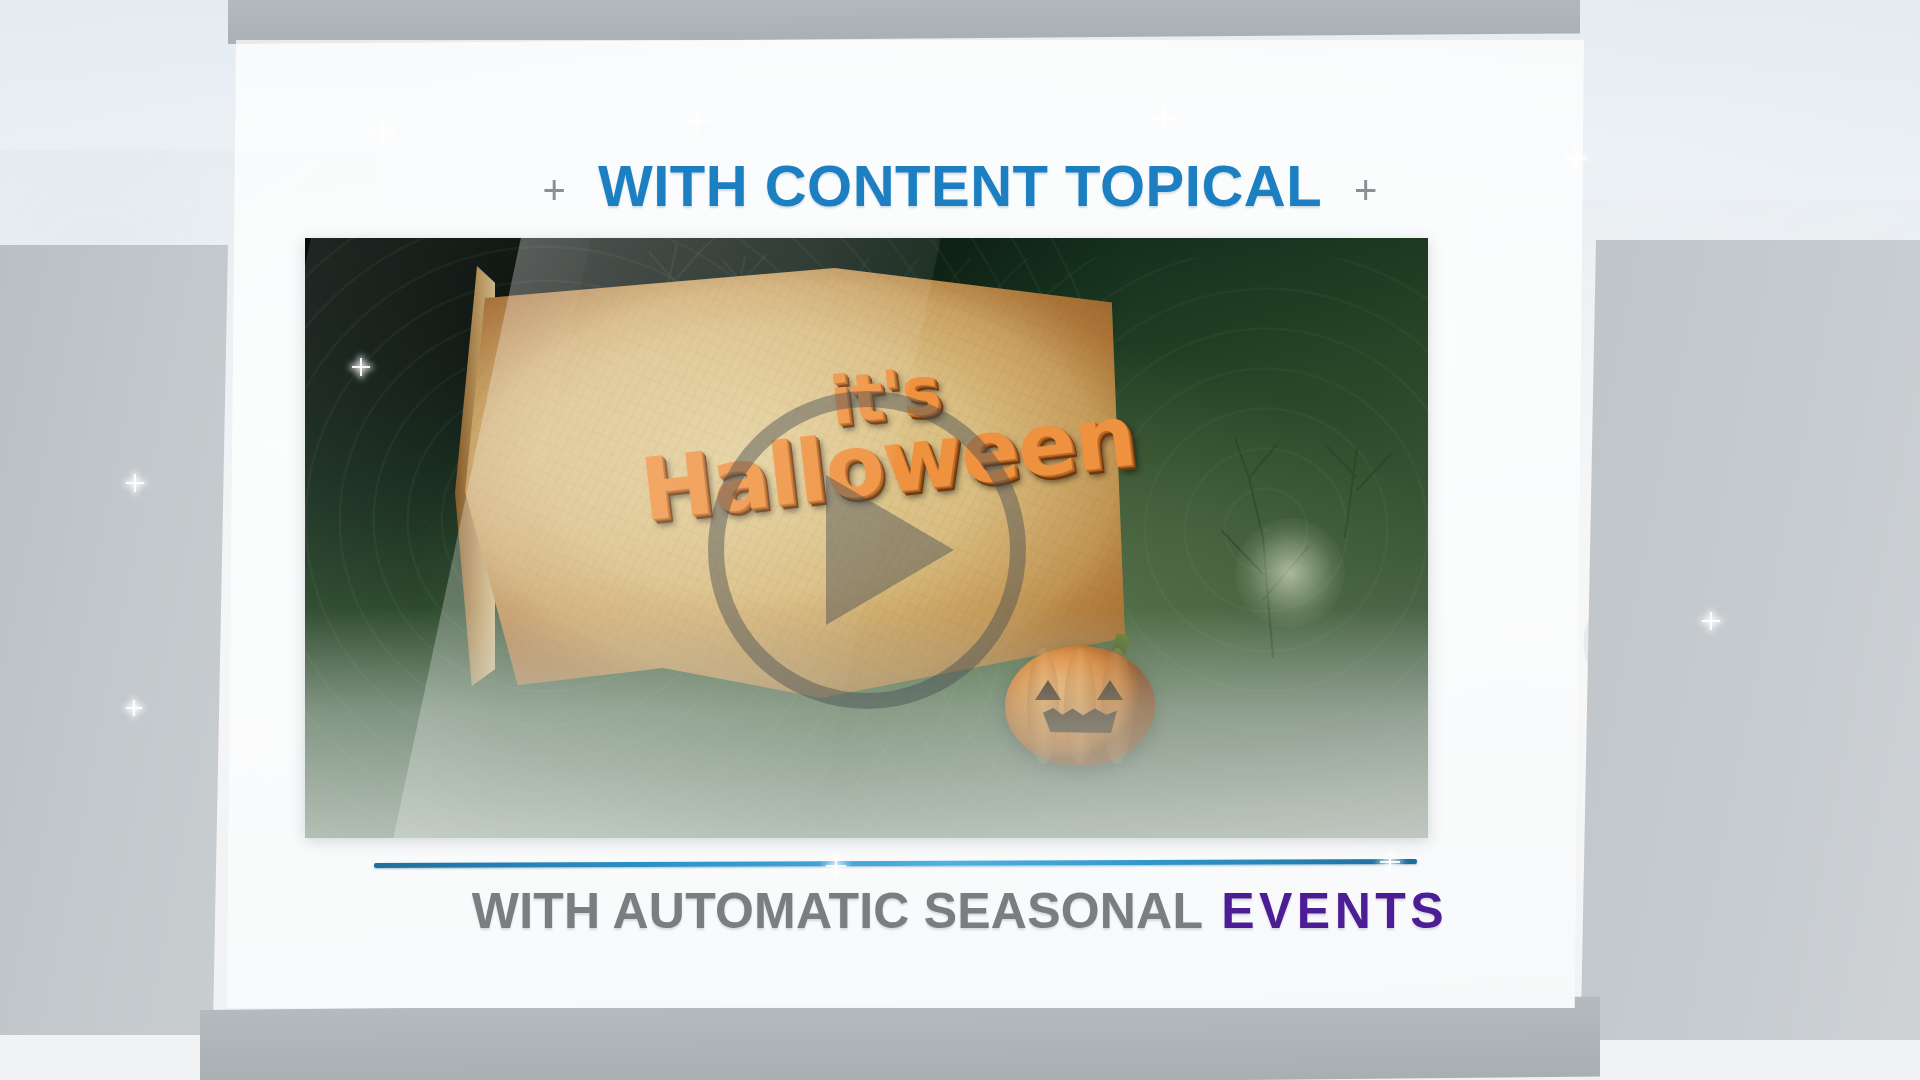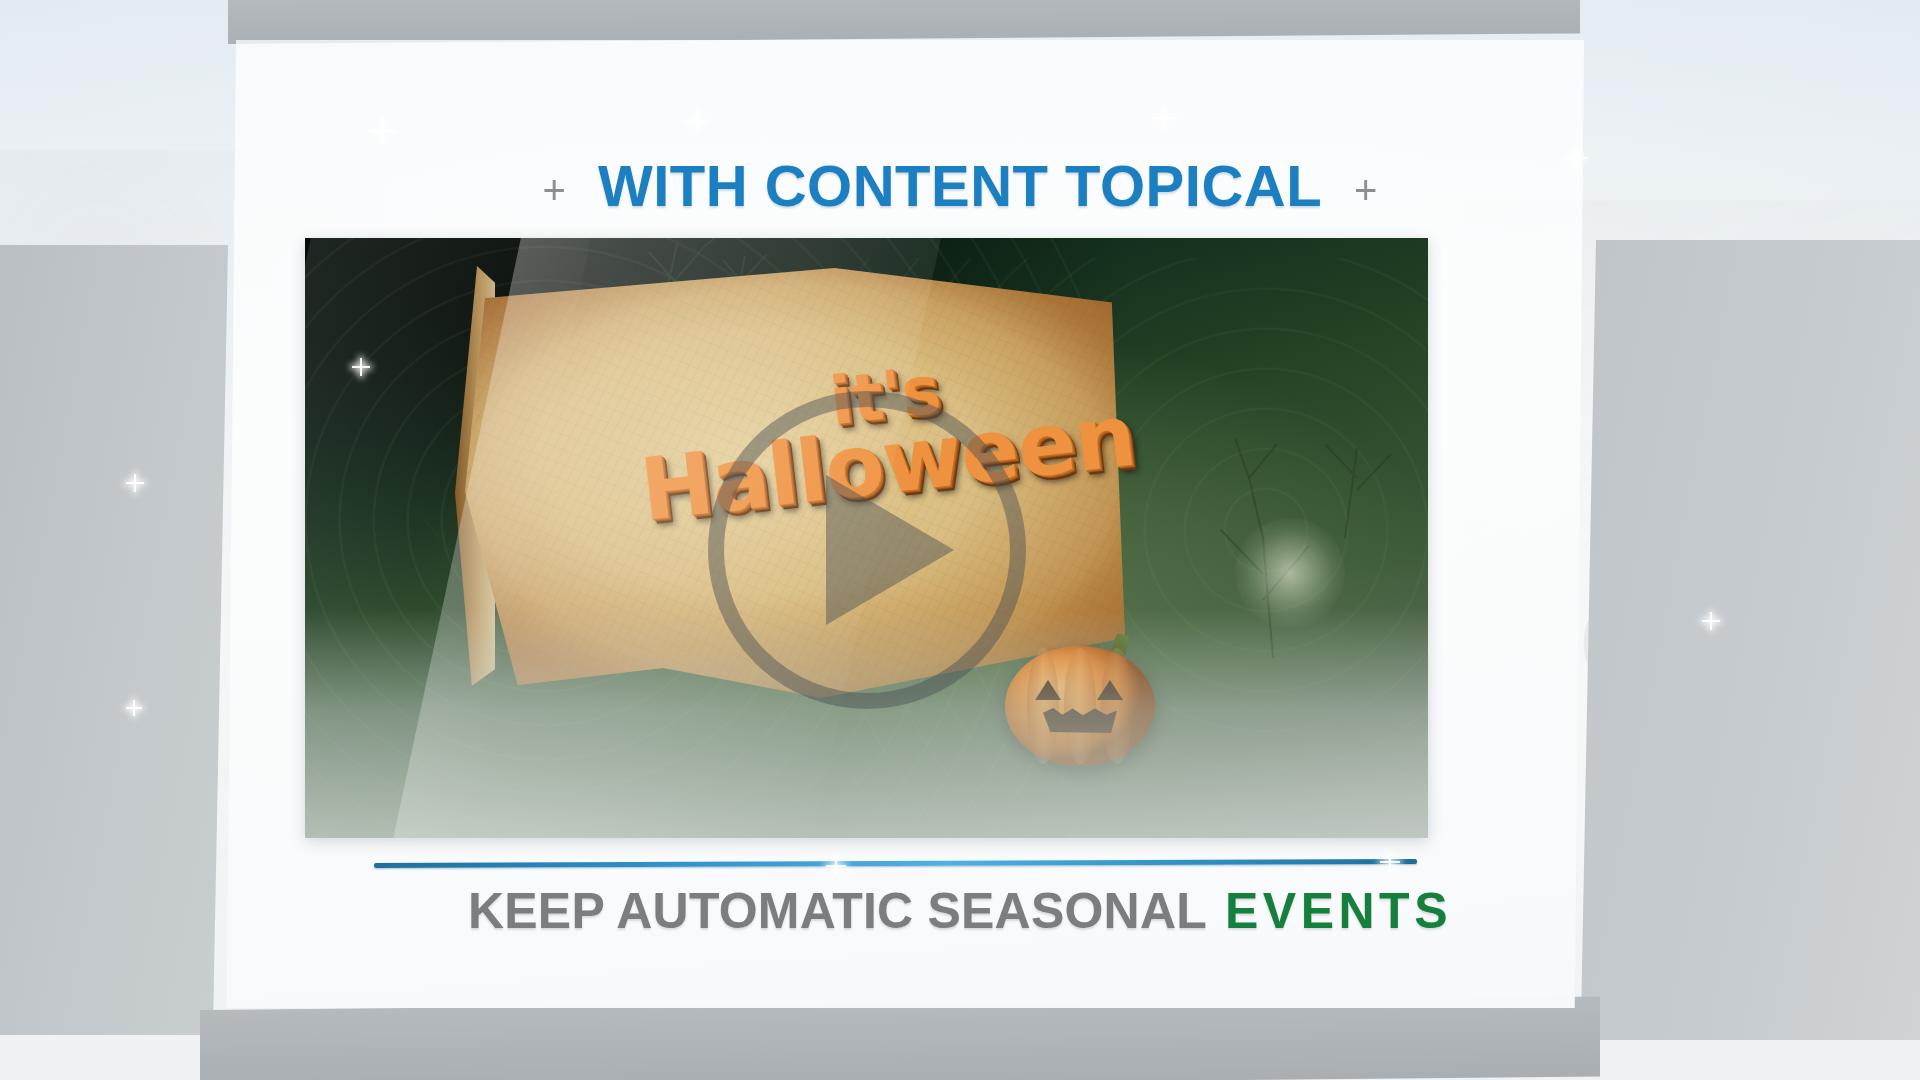--- a/index.html
+++ b/index.html
@@ -252,21 +252,21 @@
   
   .subtitle-row{
     position:absolute;left:0;top:882px;width:1920px;
     display:flex;align-items:baseline;justify-content:center;
   }
   .sub-main{
     color:#7b7e80;font-size:50px;font-weight:700;letter-spacing:.2px;
     white-space:nowrap;text-shadow:0 2px 2px rgba(120,125,130,.25);
   }
   .sub-accent{
-    color:#15803d;font-size:50px;font-weight:700;letter-spacing:4.5px;
+    color:#4c1d95;font-size:50px;font-weight:700;letter-spacing:4.5px;
     white-space:nowrap;margin-left:18px;text-shadow:0 2px 2px rgba(120,125,130,.25);
   }
 
   
   .sparkle{position:absolute;pointer-events:none;}
   .sparkle i{
     position:absolute;left:50%;top:50%;display:block;
     background:rgba(255,255,255,.95);
     transform:translate(-50%,-50%);
     box-shadow:0 0 6px 2px rgba(255,255,255,.75);
@@ -356,21 +356,21 @@
 
     <div class="play-btn">
       <div class="play-ring"></div>
       <div class="play-tri"></div>
     </div>
   </div>
 
   <div class="divider"></div>
 
   <div class="subtitle-row">
-    <span class="sub-main">KEEP AUTOMATIC SEASONAL</span>
+    <span class="sub-main">WITH AUTOMATIC SEASONAL</span>
     <span class="sub-accent">EVENTS</span>
   </div>
 
   <div class="sparkle" style="left:370px;top:118px;width:26px;height:26px;">
       <i class="h"></i>
       <i class="v"></i>
     </div>
   <div class="sparkle" style="left:686px;top:110px;width:22px;height:22px;">
       <i class="h"></i>
       <i class="v"></i>

